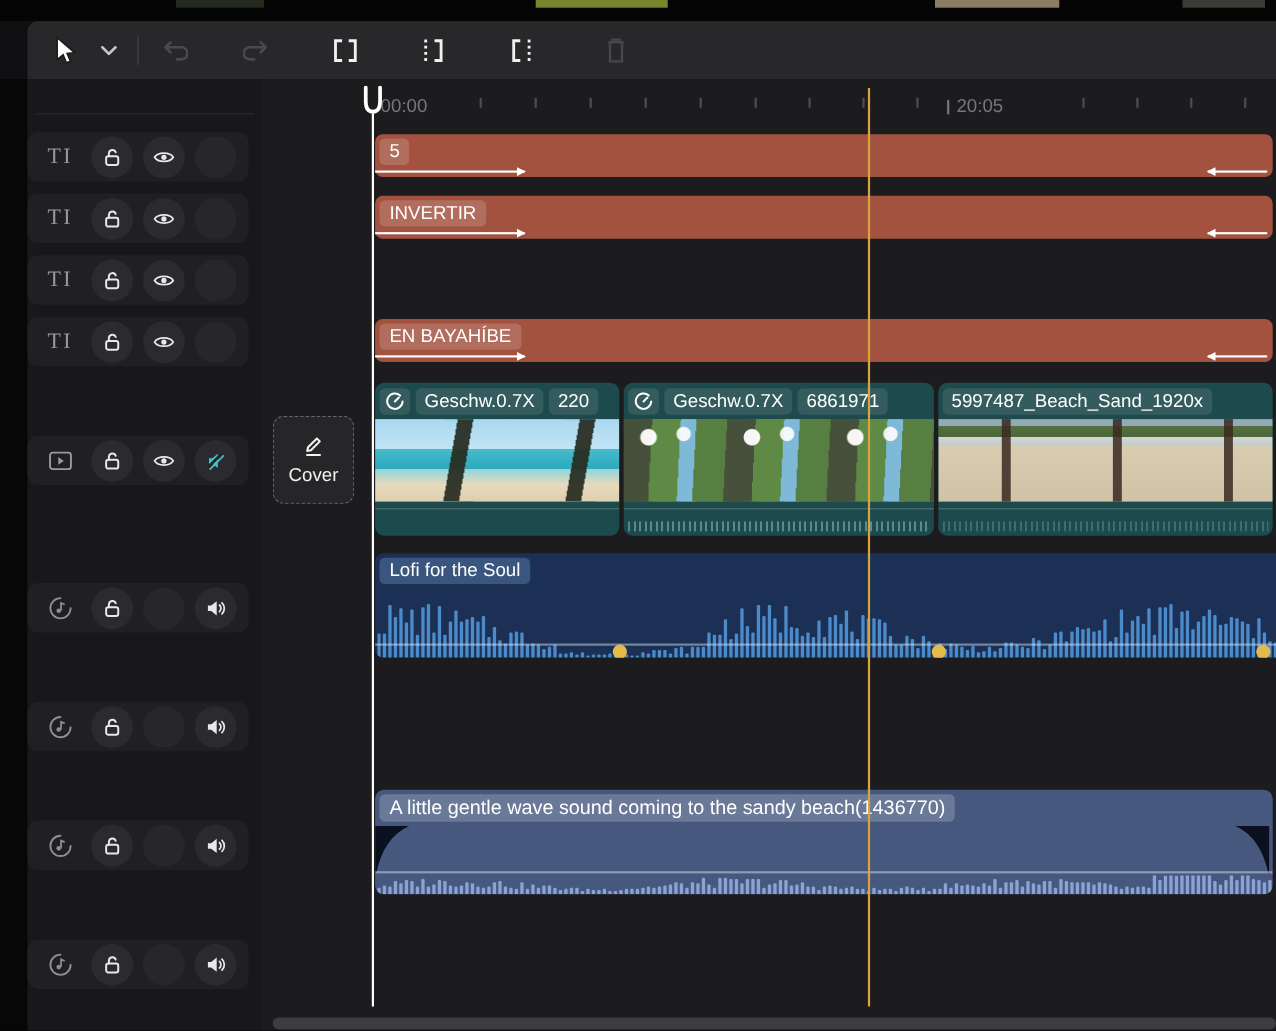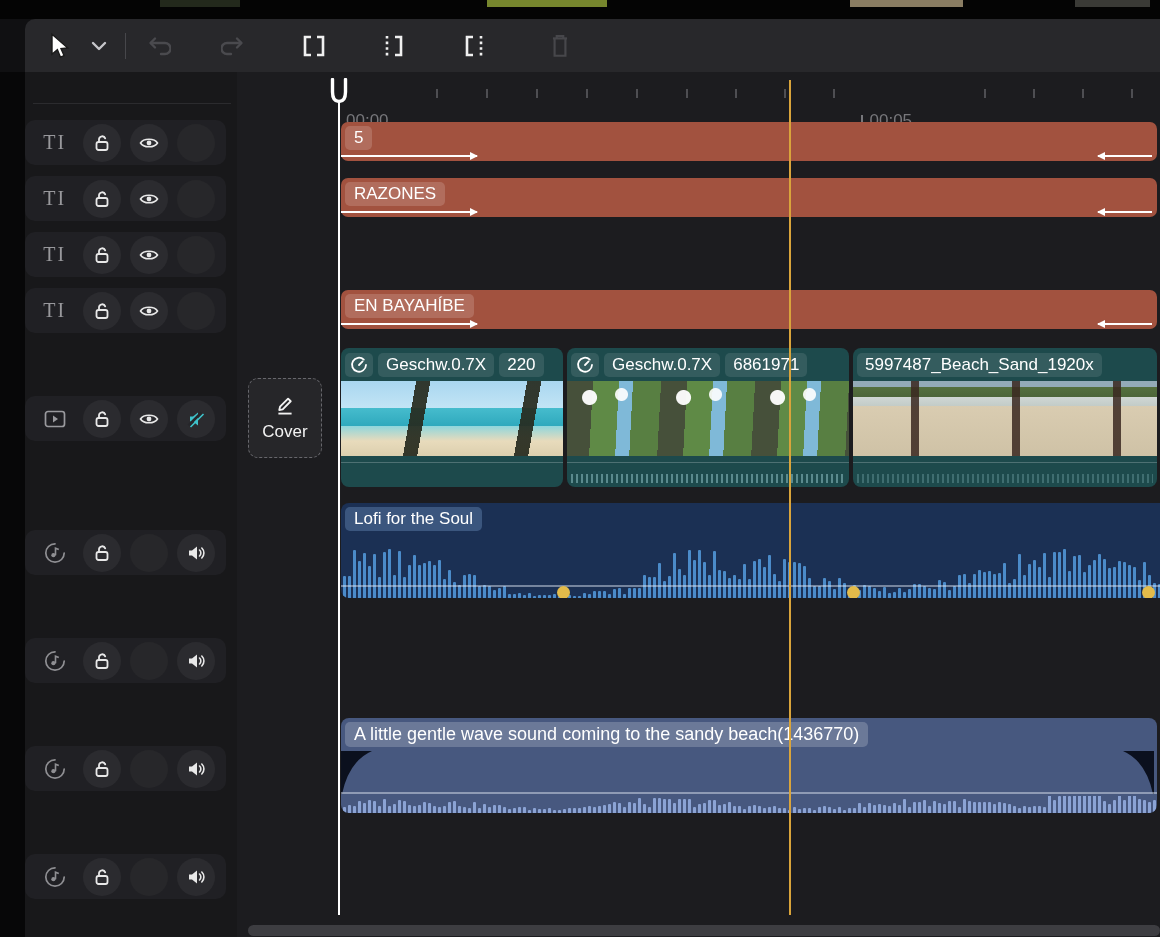--- a/index.html
+++ b/index.html
@@ -35,21 +35,21 @@
   .ti-label { font-family:"Liberation Serif", serif; font-size:20px; color:#98989c; letter-spacing:2px; }
   
   .cover-btn {
     position:absolute; left:11px; top:306px; width:74px; height:80px; background:#262629;
     border:1.5px dashed #67676c; border-radius:10px; display:flex; flex-direction:column;
     align-items:center; justify-content:center; gap:6px;
   }
   .cover-label { font-size:17px; color:#f2f2f2; }
   
   .ruler { position:absolute; left:0; top:0; width:923px; height:42px; }
-  .ruler-label { position:absolute; top:15px; font-size:17px; color:#77777b; white-space:nowrap;margin-top:24px; }
+  .ruler-label { position:absolute; top:15px; font-size:17px; color:#77777b; white-space:nowrap; }
   .ruler-label .lbl-tick { display:inline-block; width:1.5px; height:13px; background:#77777b; margin-right:7px; vertical-align:-2px; }
   .tick { position:absolute; top:17px; width:1.5px; height:9px; background:#4e4e52; }
   
   .clip { position:absolute; border-radius:7px; }
   .chip {
     position:absolute; left:4px; top:4px; padding:2px 9px; border-radius:5px;
     font-size:17px; color:#fff; white-space:nowrap; max-width:95%; overflow:hidden;
   }
   
   .text-clip { left:104px; width:816px; height:39px; background:#a2523f; }
@@ -358,21 +358,21 @@
             <path d="M15.8,4 A7,7 0 0 1 15.8,14" fill="none" stroke="#e8e8e8" stroke-width="1.6" stroke-linecap="round"></path>
           </svg>
       </span>
     </div>
   </div>
 
   <div class="timeline">
 
     <div class="ruler">
       <div class="ruler-label" style="left:109px"><span>00:00</span></div>
-      <div class="ruler-label" style="left:624px"><span class="lbl-tick"></span><span>00:05</span></div>
+      <div class="ruler-label" style="left:624px"><span class="lbl-tick"></span><span>20:05</span></div>
       <div id="ruler-ticks">
           <div class="tick" style="left: 199px;"></div>
           <div class="tick" style="left: 249px;"></div>
           <div class="tick" style="left: 299px;"></div>
           <div class="tick" style="left: 349px;"></div>
           <div class="tick" style="left: 399px;"></div>
           <div class="tick" style="left: 449px;"></div>
           <div class="tick" style="left: 498px;"></div>
           <div class="tick" style="left: 547px;"></div>
           <div class="tick" style="left: 596px;"></div>
@@ -390,21 +390,21 @@
       </svg>
       <span class="cover-label">Cover</span>
     </div>
 
     <div class="clip text-clip" style="top:50px">
       <span class="chip">5</span>
       <span class="anim-in"></span>
       <span class="anim-out"></span>
     </div>
     <div class="clip text-clip" style="top:106px">
-      <span class="chip">RAZONES</span>
+      <span class="chip">INVERTIR</span>
       <span class="anim-in"></span>
       <span class="anim-out"></span>
     </div>
     <div class="clip text-clip" style="top:218px">
       <span class="chip">EN BAYAHÍBE</span>
       <span class="anim-in"></span>
       <span class="anim-out"></span>
     </div>
 
     <div class="clip video-clip" style="left:104px;width:222px">

